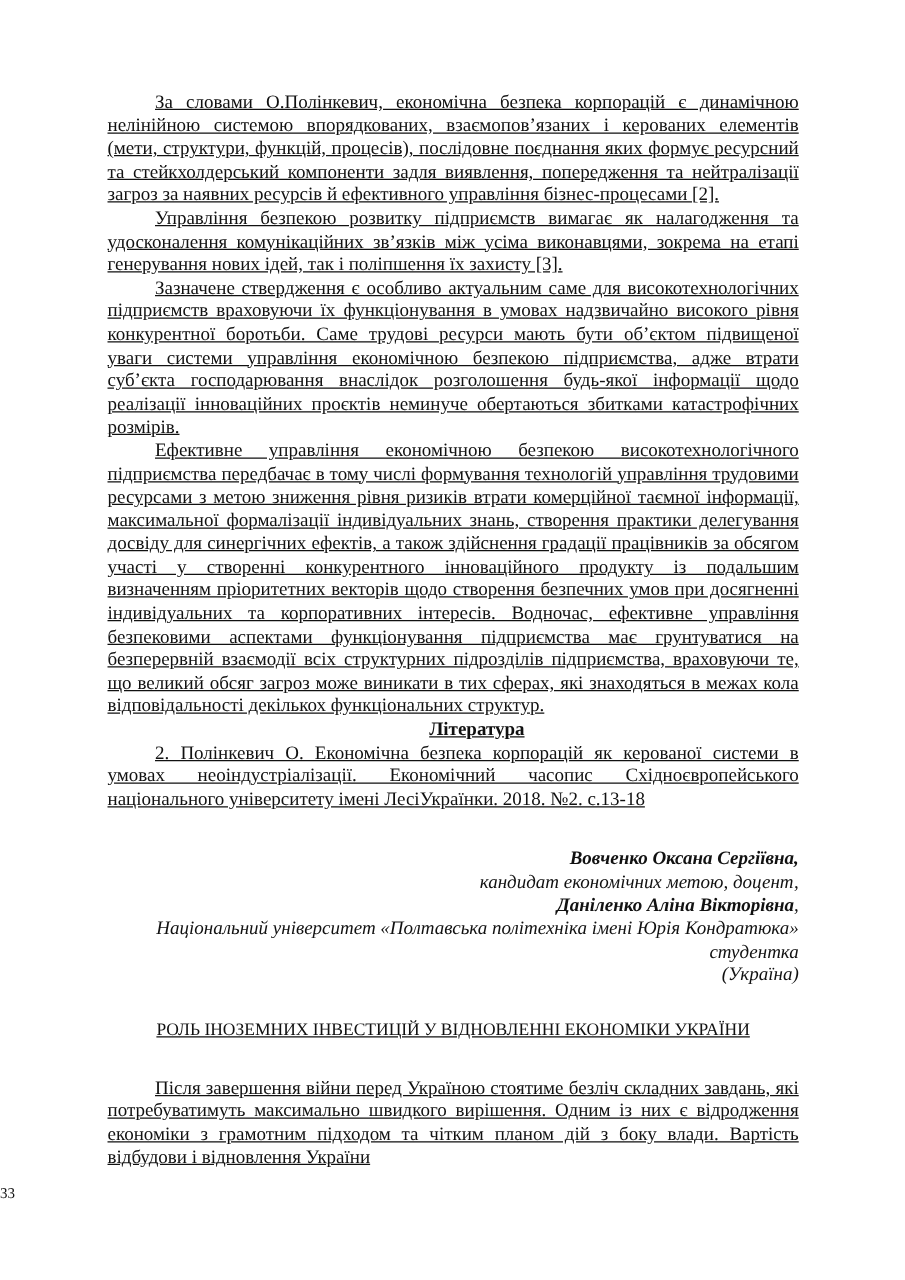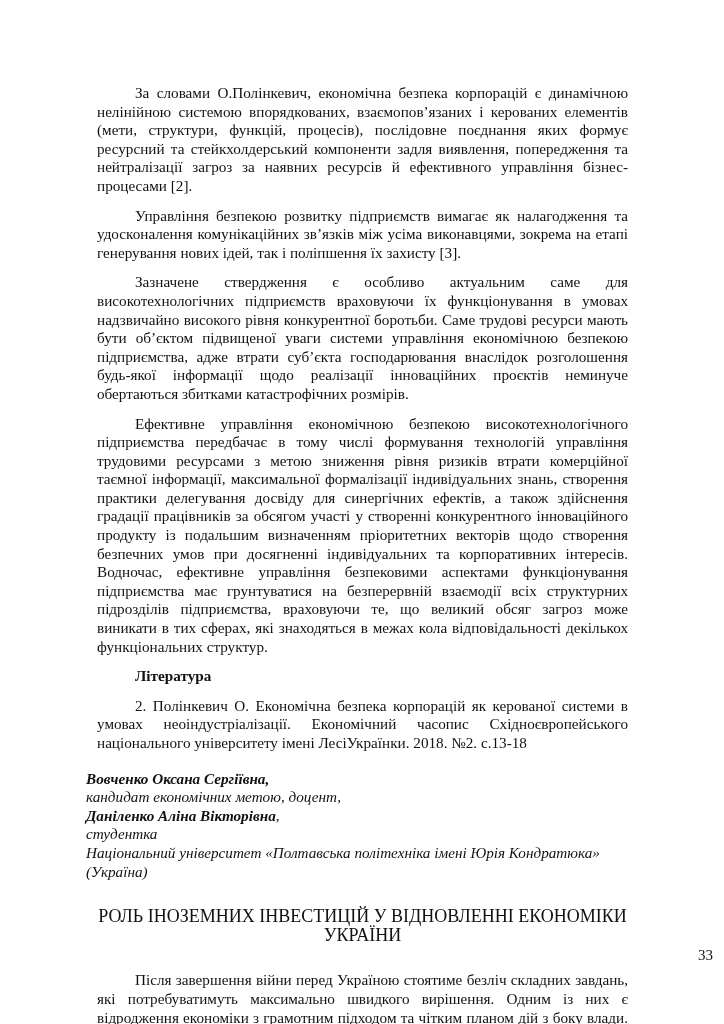--- a/index.html
+++ b/index.html
@@ -1,52 +1,52 @@
 <!DOCTYPE html>
 <html><head>
   <meta charset="utf-8">
   <style>
     html, body { margin: 0; padding: 0; background: #ffffff; }
     body { width: 724px; height: 1024px; position: relative; overflow: hidden;
       font-family: "Liberation Serif", "DejaVu Serif", serif; color: #111; }
     .page { position: absolute; left: 86px; top: 73px; width: 553px; font-size: 15.2px; line-height: 18.6px; }
-    p { margin: 11px; text-align: justify; text-indent: 38px; }
-    .center { text-align: left; text-indent: 0; }
+    p { margin: 0; text-align: justify; text-indent: 38px; text-decoration: underline; }
+    .center { text-align: center; text-indent: 0; }
     .bold { font-weight: bold; }
     .ital { font-style: italic; }
     .refs p { text-indent: 38px; }
     .udk { font-weight: bold; text-indent: 0; margin-top: 37px; }
-    .authors { margin-top: 17px; font-style: italic; text-align: left; }
+    .authors { margin-top: 29px; font-style: italic; text-align: right; }
     .authors div { line-height: 18.6px; }
     .authors .name { font-weight: bold; }
-    .title { margin-top: 26px; text-align: center; text-indent: 0; font-size: 18px; }
+    .title { margin-top: 26px; text-align: center; text-indent: 0; font-size: 14px; }
     .intro { margin-top: 27px; }
-    .pagenum { position: absolute; left: 0; width: 713px; top: 947px; text-align: right; font-size: 15px; }
+    .pagenum { position: absolute; left: 0; width: 713px; top: 947px; text-align: left; font-size: 12px; }
   </style>
 </head>
 <body>
 
 <div class="page">
   <p>За словами О.Полінкевич, економічна безпека корпорацій є динамічною нелінійною системою впорядкованих, взаємопов’язаних і керованих елементів (мети, структури, функцій, процесів), послідовне поєднання яких формує ресурсний та стейкхолдерський компоненти задля виявлення, попередження та нейтралізації загроз за наявних ресурсів й ефективного управління бізнес-процесами [2].</p>
   <p>Управління безпекою розвитку підприємств вимагає як налагодження та удосконалення комунікаційних зв’язків між усіма виконавцями, зокрема на етапі генерування нових ідей, так і поліпшення їх захисту [3].</p>
   <p>Зазначене ствердження є особливо актуальним саме для високотехнологічних підприємств враховуючи їх функціонування в умовах надзвичайно високого рівня конкурентної боротьби. Саме трудові ресурси мають бути об’єктом підвищеної уваги системи управління економічною безпекою підприємства, адже  втрати суб’єкта господарювання внаслідок розголошення будь-якої інформації щодо реалізації інноваційних проєктів неминуче обертаються збитками катастрофічних розмірів.</p>
   <p>Ефективне управління економічною безпекою високотехнологічного підприємства передбачає в тому числі формування технологій управління трудовими ресурсами з метою зниження рівня ризиків втрати комерційної таємної інформації, максимальної формалізації індивідуальних знань, створення практики делегування досвіду для синергічних ефектів, а також здійснення градації працівників за обсягом участі у створенні конкурентного інноваційного продукту із подальшим визначенням пріоритетних векторів щодо створення безпечних умов при досягненні індивідуальних та корпоративних інтересів. Водночас, ефективне управління безпековими аспектами функціонування підприємства має грунтуватися на безперервній взаємодії всіх структурних підрозділів підприємства, враховуючи те, що великий обсяг загроз може виникати в тих сферах, які знаходяться в межах кола відповідальності декількох функціональних структур.</p>
 
   <div class="refs">
     <p class="center bold">Література</p>
     <p>2.  Полінкевич О. Економічна безпека корпорацій як керованої системи в умовах неоіндустріалізації. Економічний часопис Східноєвропейського національного університету імені ЛесіУкраїнки. 2018. №2. с.13-18</p>
   </div>
 
 
   <div class="authors">
     <div class="name">Вовченко Оксана Сергіївна,</div>
     <div>кандидат економічних метою, доцент,</div>
     <div><span class="name">Даніленко Аліна Вікторівна</span><span>,</span></div>
+    <div>Національний університет «Полтавська політехніка імені Юрія Кондратюка»</div>
     <div>студентка</div>
-    <div>Національний університет «Полтавська політехніка імені Юрія Кондратюка»</div>
     <div>(Україна)</div>
   </div>
 
   <p class="title">РОЛЬ ІНОЗЕМНИХ ІНВЕСТИЦІЙ У ВІДНОВЛЕННІ ЕКОНОМІКИ УКРАЇНИ</p>
 
   <p class="intro"><span>Після завершення війни перед Україною стоятиме безліч складних завдань, які потребуватимуть максимально швидкого вирішення. Одним із них є відродження економіки з грамотним підходом та чітким планом дій з боку влади. Вартість відбудови і відновлення України </span></p>
 </div>
 
 <div class="pagenum">33</div>
 

